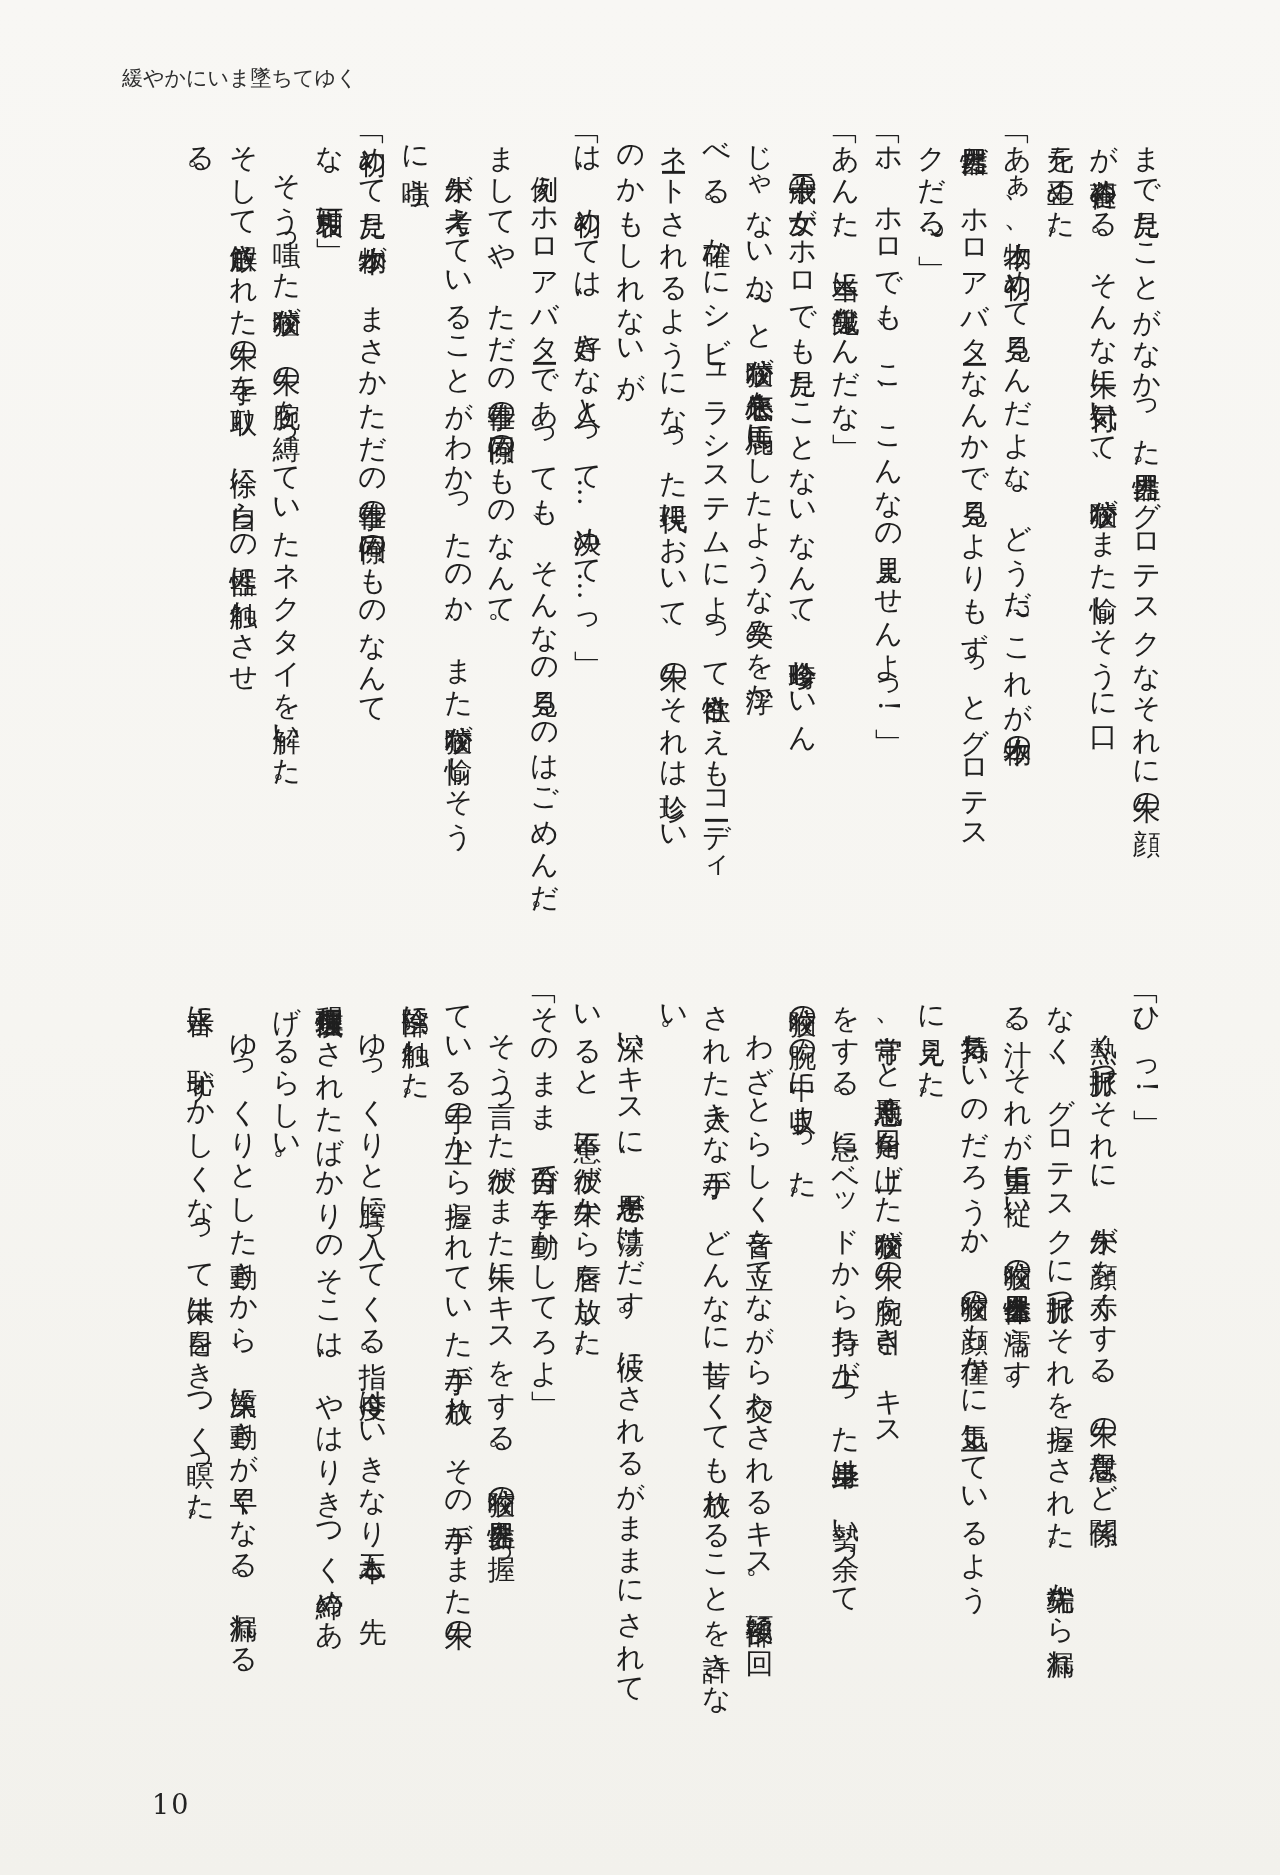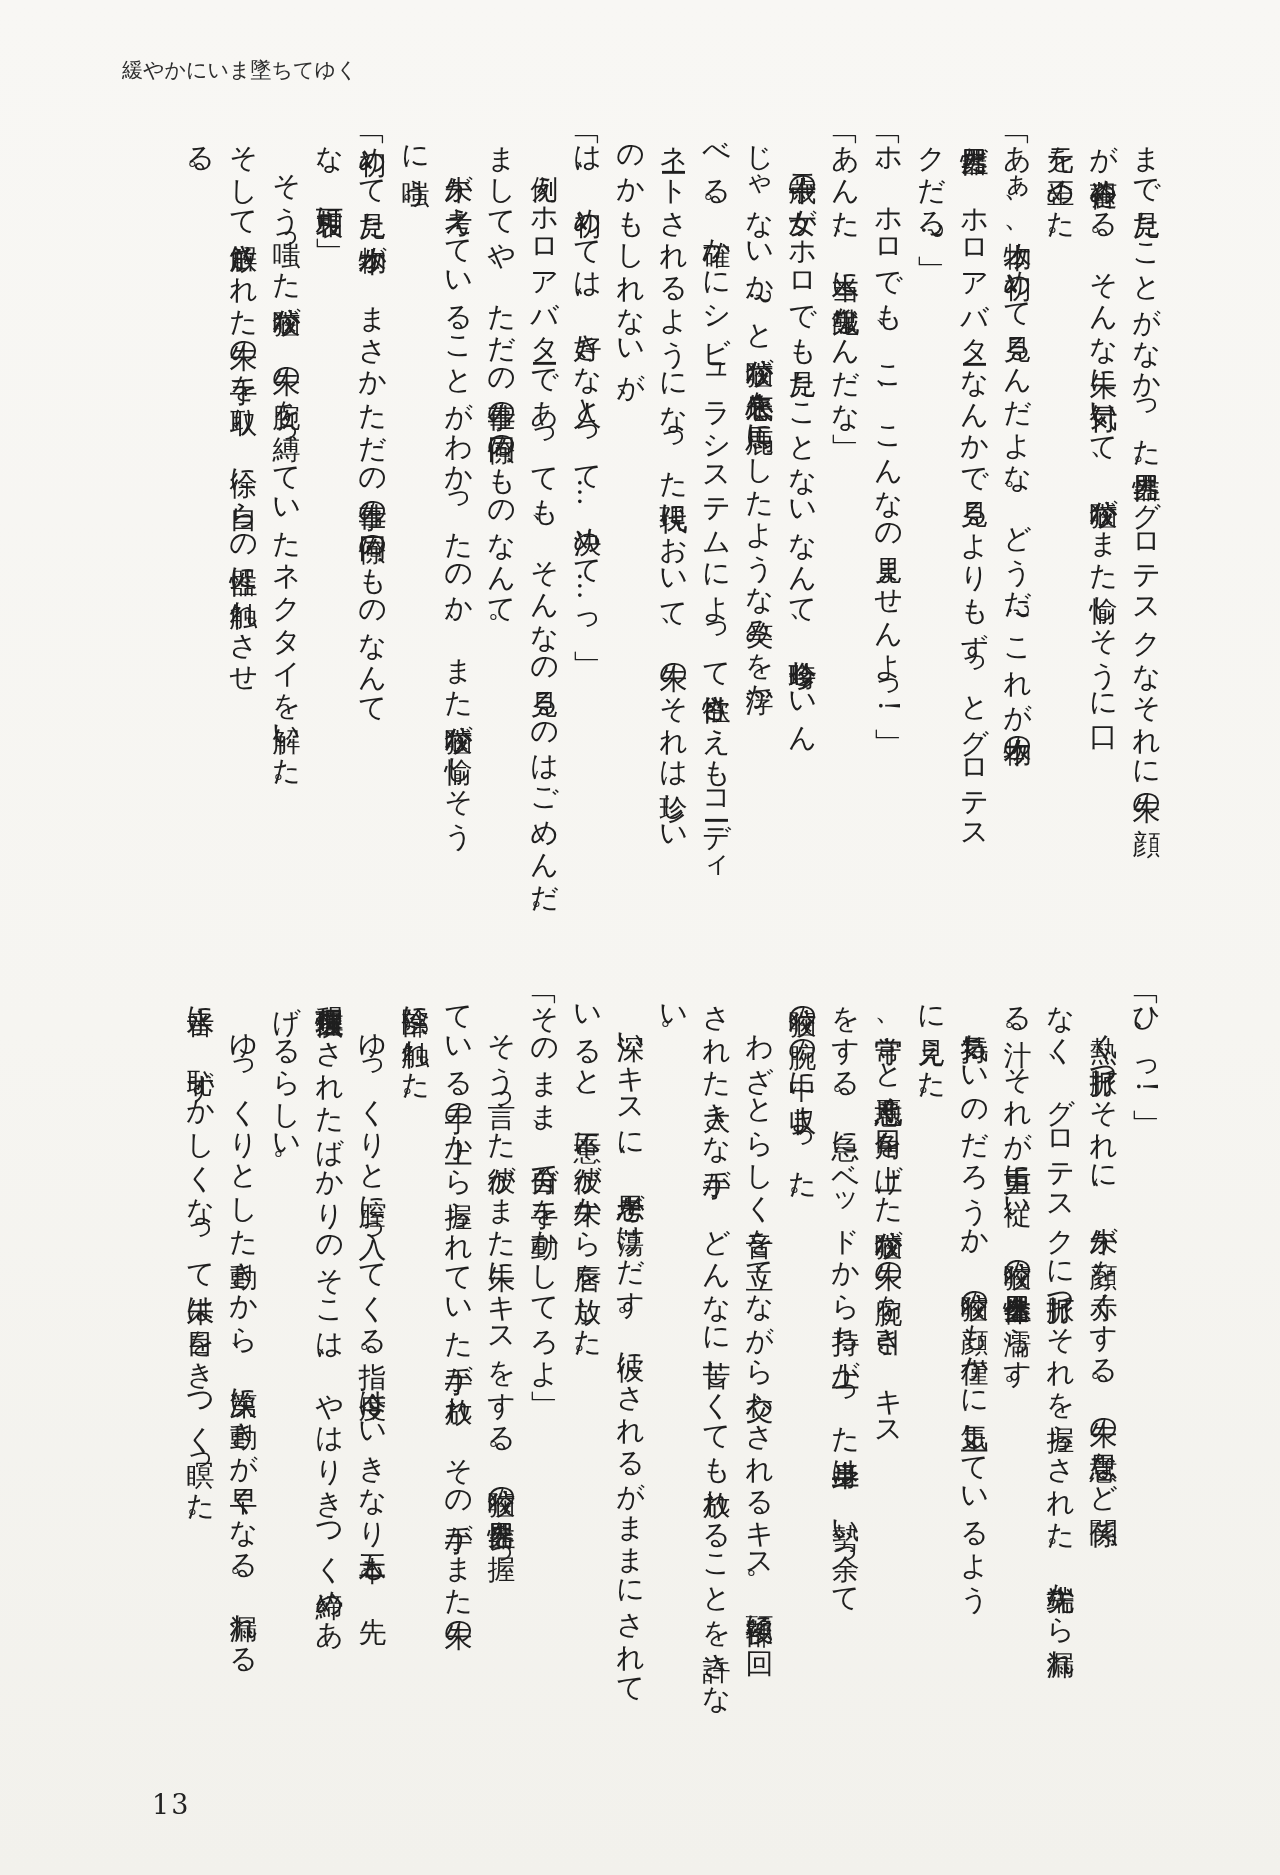--- a/index.html
+++ b/index.html
@@ -7,21 +7,21 @@
     width: 1280px;
     height: 1875px;
     position: relative;
     overflow: hidden;
     background: linear-gradient(180deg, #f8f7f4 0%, #f6f5f1 55%, #f2f1ec 100%);
     font-family: "DejaVu Serif", "Liberation Serif", serif;
   }
   .running-header {
     position: absolute;
     left: 122px;
-    top: 56px;
+    top: 64px;
     font-family: "DejaVu Sans", "Liberation Sans", sans-serif;
     font-size: 21px;
     color: #2e2e2e;
     white-space: nowrap;
   }
   .vblock {
     position: absolute;
     right: 112px;
     height: 822px;
     writing-mode: vertical-rl;
@@ -98,13 +98,13 @@
     <p class="vline indent">そう言った彼がまた朱にキスをする。狡噛の男性器を握っ</p>
     <p class="vline">ている手の上から握られていた手が放れ、その手がまた朱の</p>
     <p class="vline">陰部に触れた。</p>
     <p class="vline indent">ゆっくりと膣に入ってくる指。今度はいきなり三本も。先</p>
     <p class="vline">程無理矢理慣らされたばかりのそこは、やはりきつく締めあ</p>
     <p class="vline">げるらしい。</p>
     <p class="vline indent">ゆっくりとした動きから、次第に動きが早くなる。漏れる</p>
     <p class="vline">水音に、恥ずかしくなって朱は目をきつく瞑った。</p>
   </div>
 
-<div class="page-number">13</div>
+<div class="page-number">10</div>
 
 </body></html>

